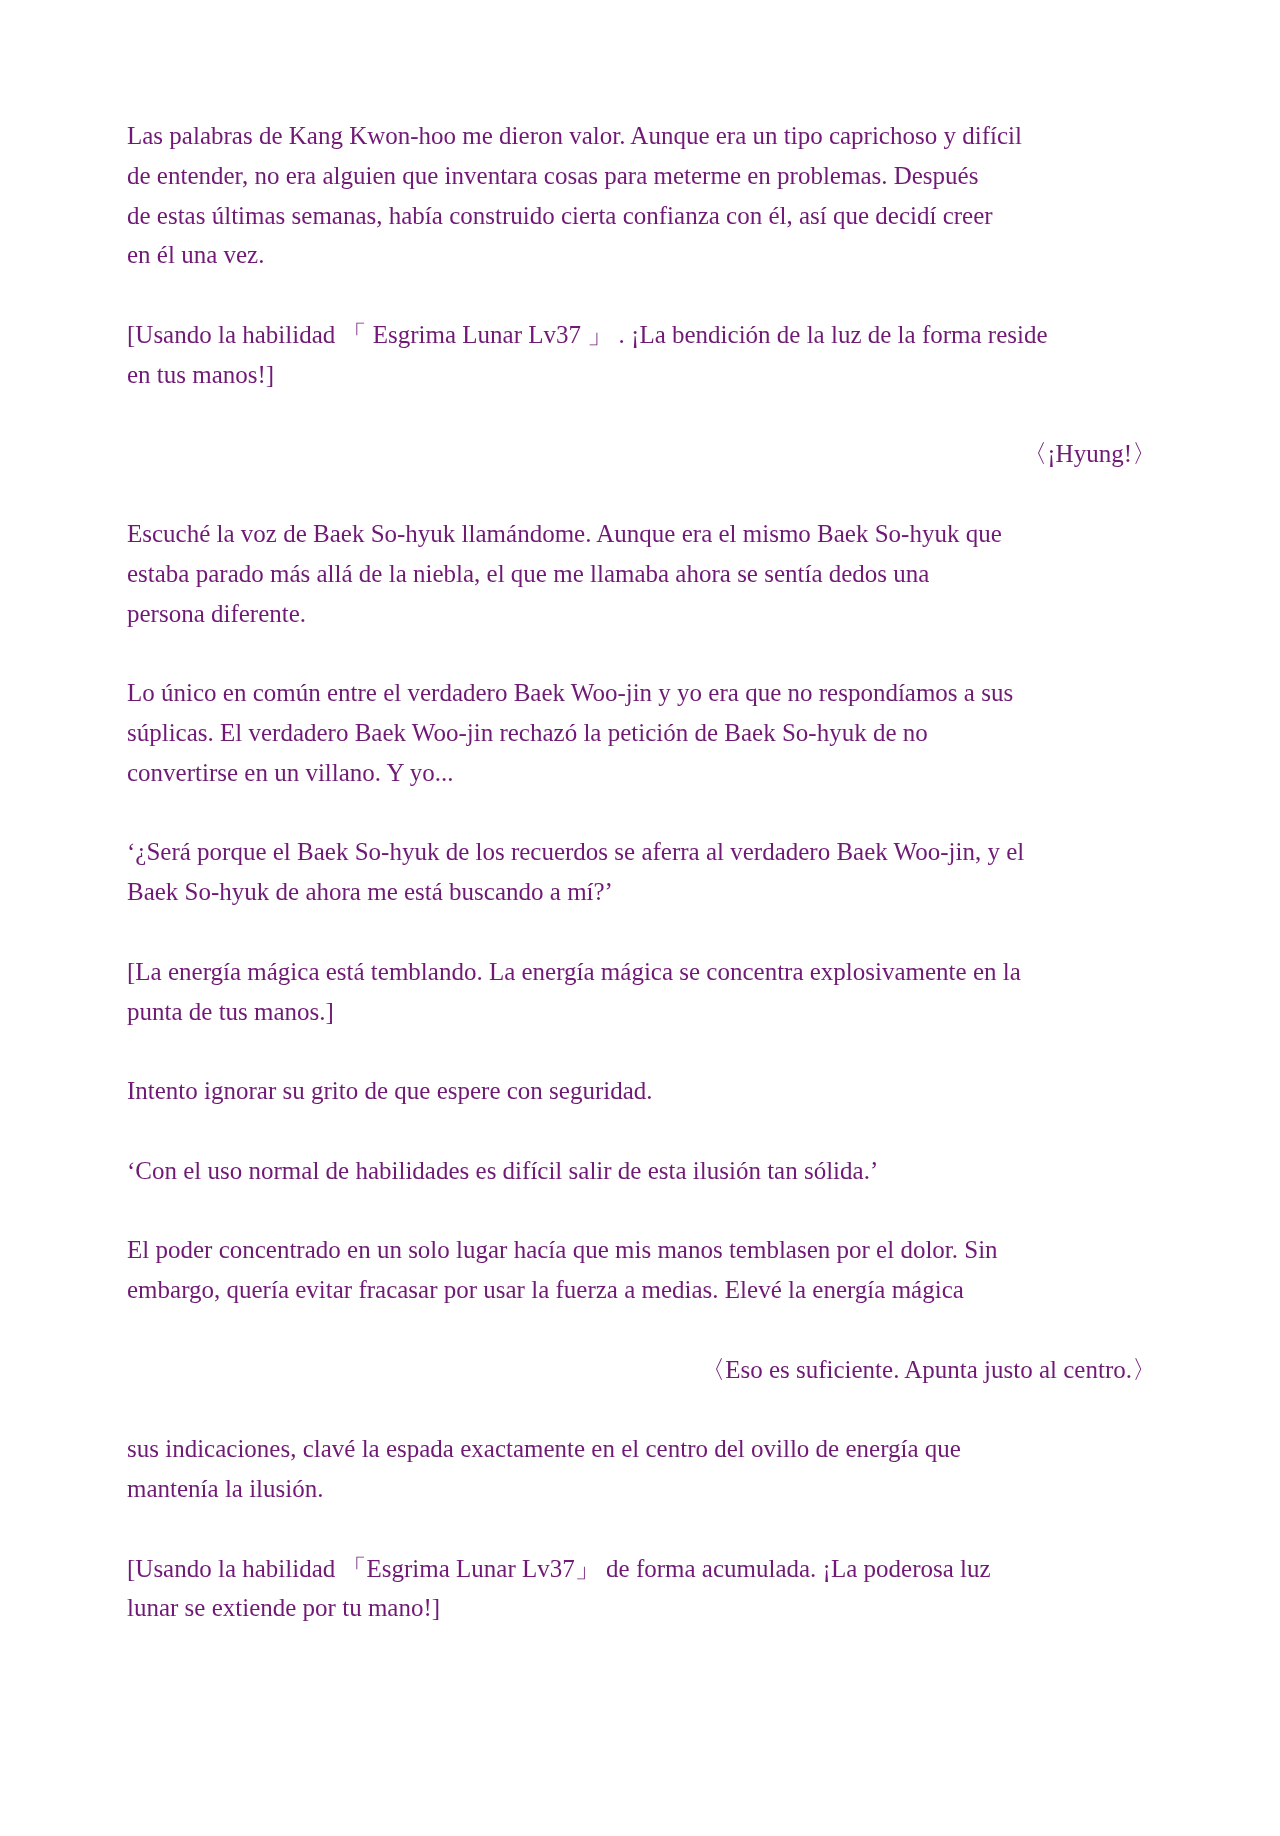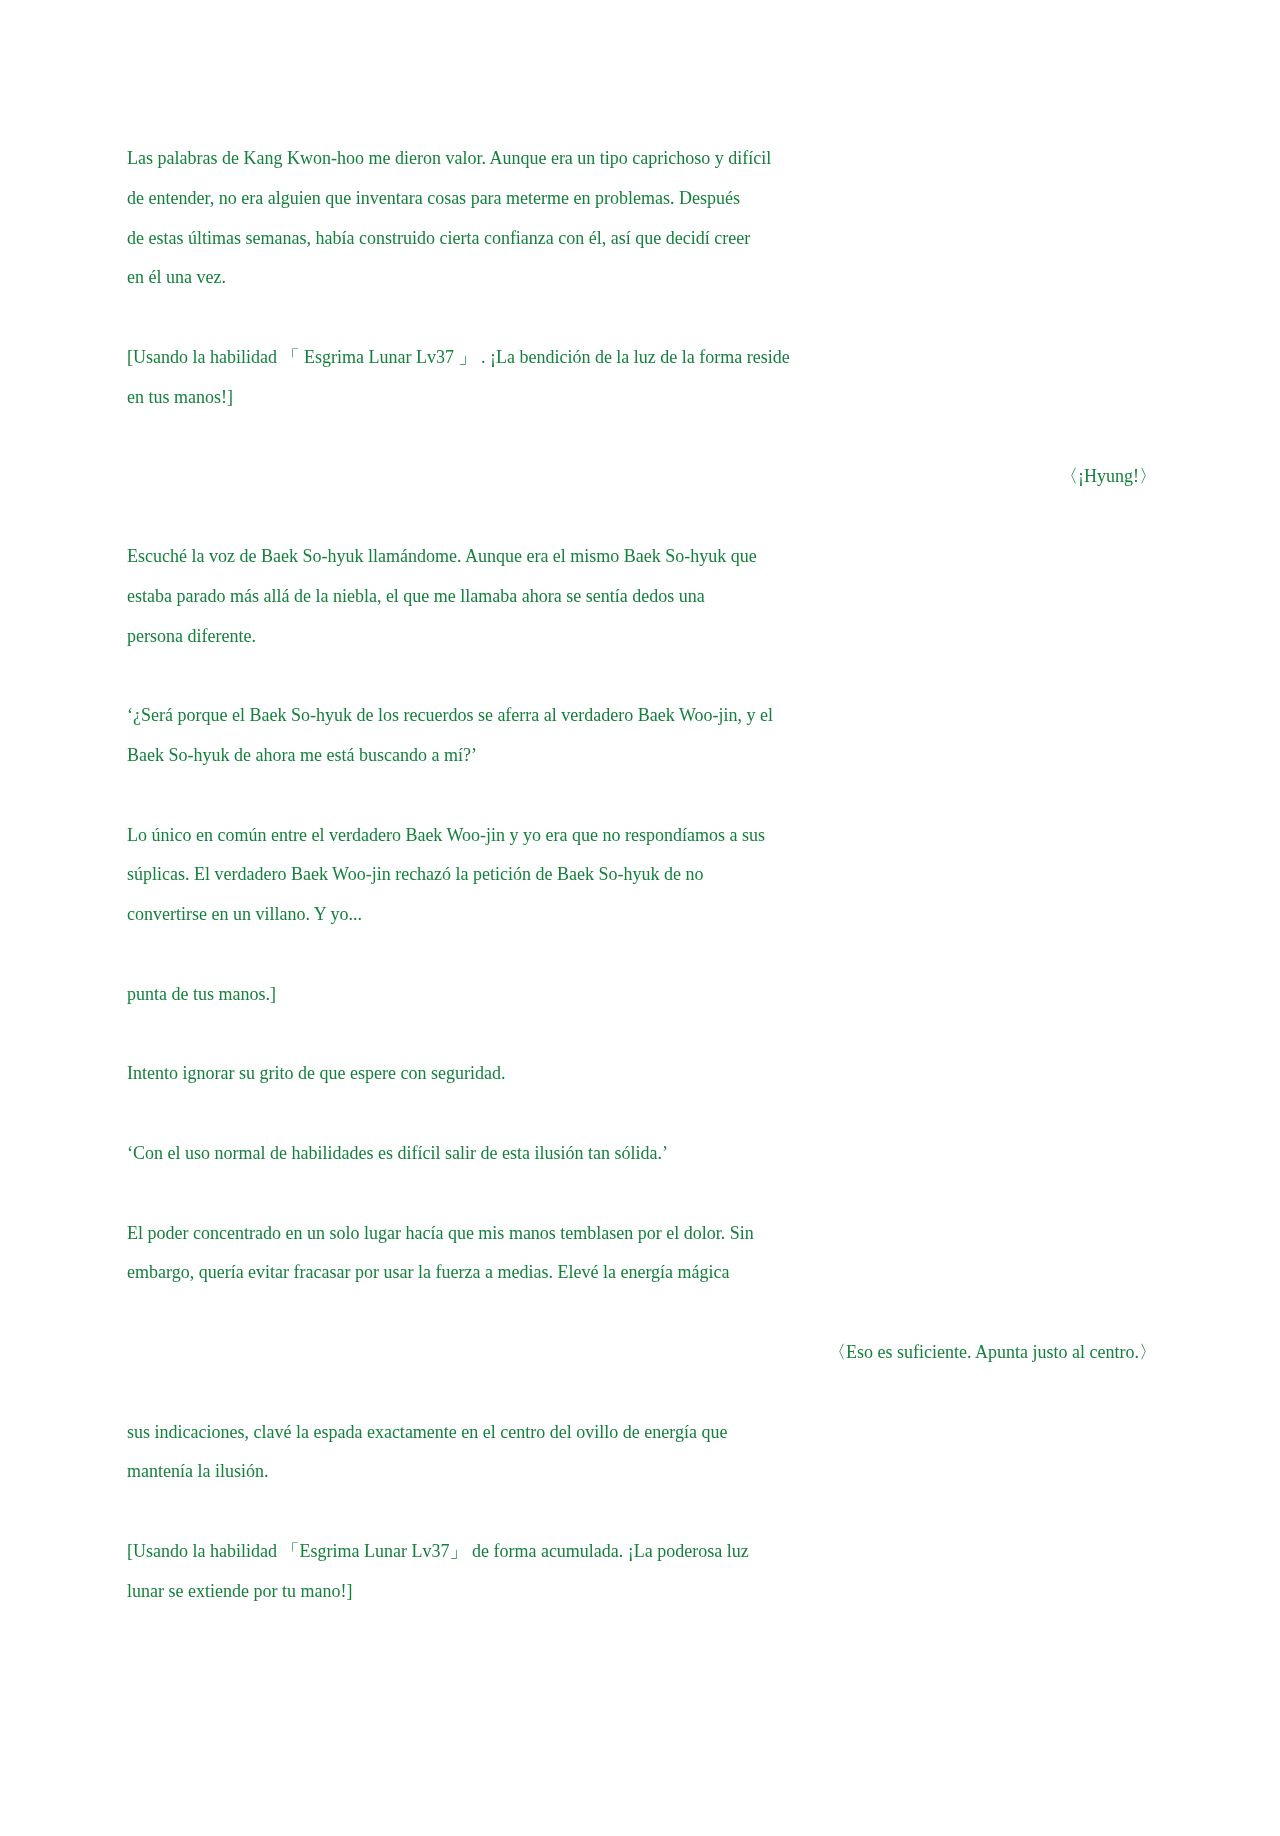--- a/index.html
+++ b/index.html
@@ -9,26 +9,26 @@
     }
     body {
       width: 1280px;
       height: 1836px;
       position: relative;
       overflow: hidden;
     }
     .page {
       position: absolute;
       left: 127px;
-      top: 139px;
+      top: 116px;
       width: 1030px;
       font-family: "Liberation Serif", "DejaVu Serif", serif;
-      font-size: 18px;
+      font-size: 25px;
       line-height: 39.8px;
-      color: #15803d;
+      color: #701a75;
     }
     .para {
       margin: 0 0 39.8px 0;
       white-space: nowrap;
     }
     .line {
       display: block;
       height: 39.8px;
     }
     .para.dialogue .line {
@@ -57,31 +57,32 @@
     <span class="line">〈¡Hyung!〉</span>
   </p>
 
   <p class="para">
     <span class="line">Escuché la voz de Baek So-hyuk llamándome. Aunque era el mismo Baek So-hyuk que</span>
     <span class="line">estaba parado más allá de la niebla, el que me llamaba ahora se sentía dedos una</span>
     <span class="line">persona diferente.</span>
   </p>
 
   <p class="para">
-    <span class="line">‘¿Será porque el Baek So-hyuk de los recuerdos se aferra al verdadero Baek Woo-jin, y el</span>
-    <span class="line">Baek So-hyuk de ahora me está buscando a mí?’</span>
-  </p>
-
-  <p class="para">
     <span class="line">Lo único en común entre el verdadero Baek Woo-jin y yo era que no respondíamos a sus</span>
     <span class="line">súplicas. El verdadero Baek Woo-jin rechazó la petición de Baek So-hyuk de no</span>
     <span class="line">convertirse en un villano. Y yo...</span>
   </p>
 
   <p class="para">
+    <span class="line">‘¿Será porque el Baek So-hyuk de los recuerdos se aferra al verdadero Baek Woo-jin, y el</span>
+    <span class="line">Baek So-hyuk de ahora me está buscando a mí?’</span>
+  </p>
+
+  <p class="para">
+    <span class="line">[La energía mágica está temblando. La energía mágica se concentra explosivamente en la</span>
     <span class="line">punta de tus manos.]</span>
   </p>
 
   <p class="para">
     <span class="line">Intento ignorar su grito de que espere con seguridad.</span>
   </p>
 
   <p class="para">
     <span class="line">‘Con el uso normal de habilidades es difícil salir de esta ilusión tan sólida.’</span>
   </p>

